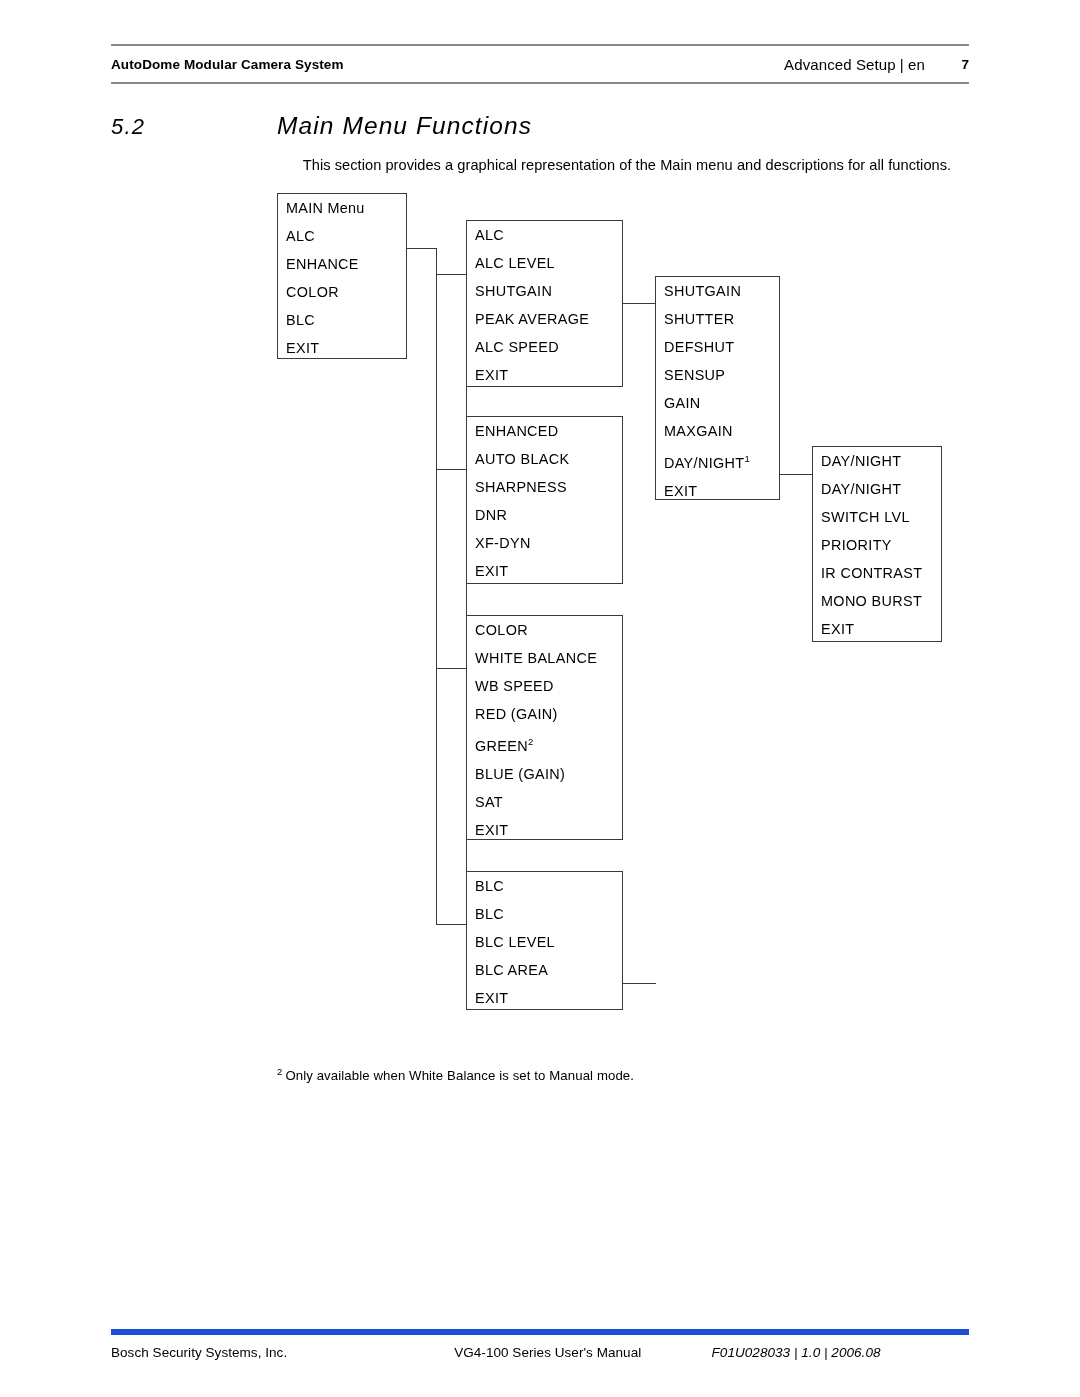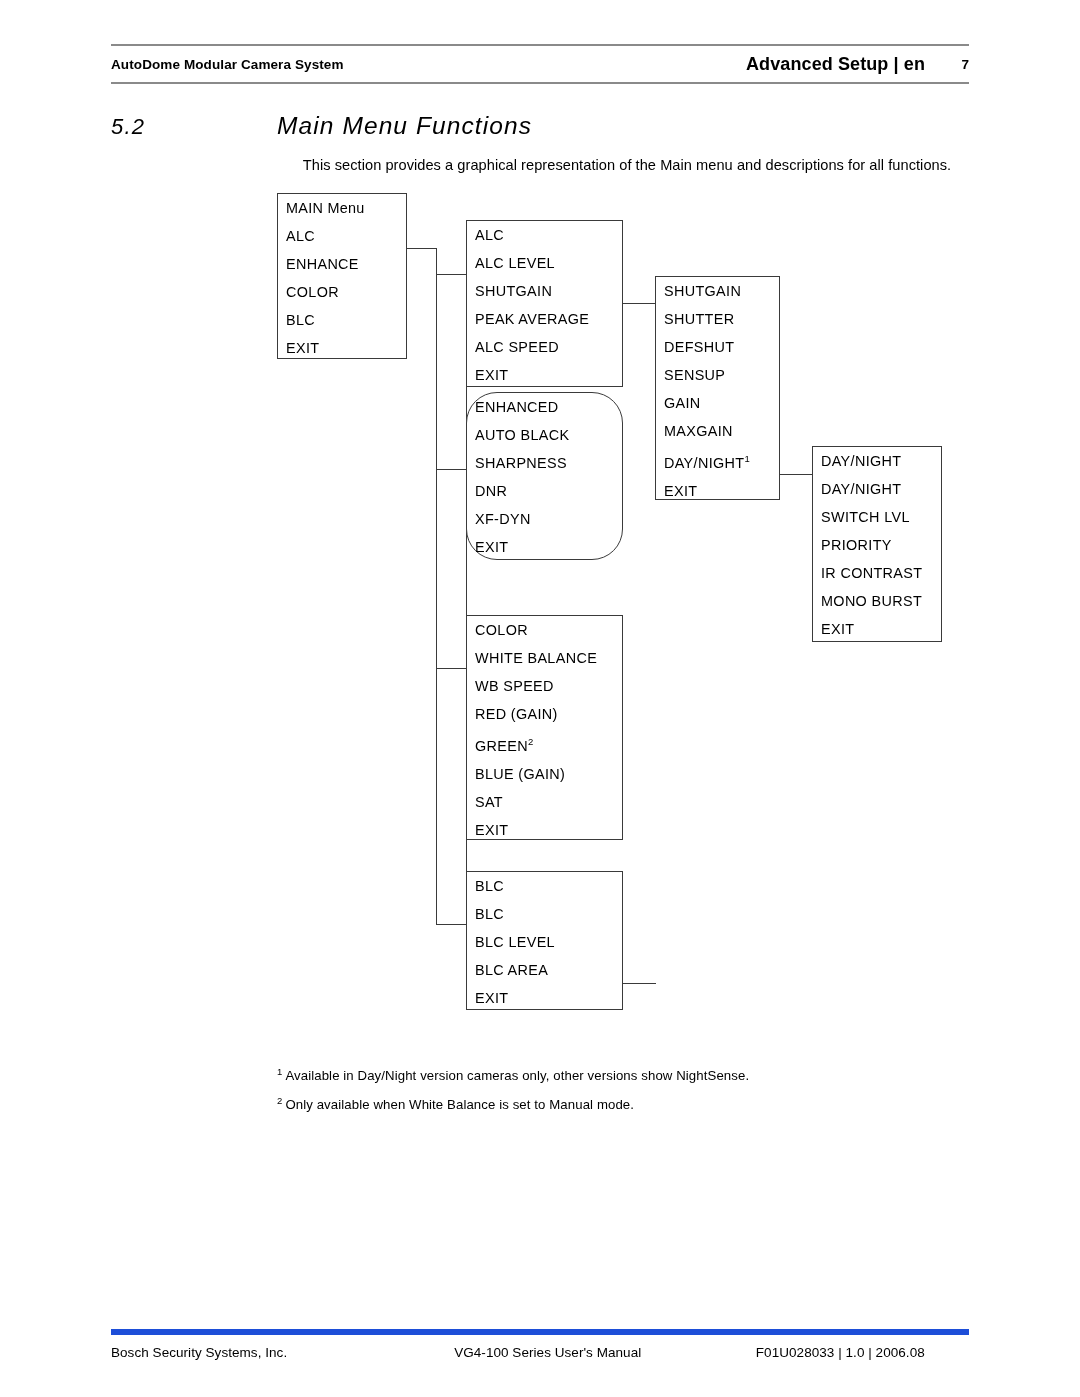--- a/index.html
+++ b/index.html
@@ -28,22 +28,22 @@
     display: flex;
     align-items: center;
   }
   #page-header .hdr-left {
     font-size: 13.5px;
     font-weight: bold;
     letter-spacing: 0.1px;
     flex: 1 1 auto;
   }
   #page-header .hdr-right {
-    font-size: 18px;
-    font-weight: bold;
+    font-size: 15px;
+    font-weight: normal;
     letter-spacing: 0.1px;
     margin-left: 14px;
   }
   #page-header .hdr-page {
     font-size: 13.5px;
     font-weight: bold;
     width: 44px;
     text-align: right;
   }
 
@@ -149,21 +149,21 @@
     width: 858px;
     height: 34px;
     border-top: 6px solid #1d4ed8;
     display: flex;
     align-items: center;
     font-size: 13.5px;
     letter-spacing: 0.05px;
   }
   #page-footer .ftr-left { width: 40%; }
   #page-footer .ftr-center { width: 30%; text-align: left; }
-  #page-footer .ftr-right { flex: 1 1 auto; text-align: center; }
+  #page-footer .ftr-right { flex: 1 1 auto; text-align: left; font-style: italic; }
 </style>
 </head>
 <body>
 
 <div id="page-header">
   <span class="hdr-left">AutoDome Modular Camera System</span>
   <span class="hdr-right">Advanced Setup | en</span>
   <span class="hdr-page">7</span>
 </div>
 
@@ -225,21 +225,21 @@
   <div class="mbox" style="left:812px; top:446px; width:130px; height:196px;">
     <div class="mrow">DAY/NIGHT</div>
     <div class="mrow">DAY/NIGHT</div>
     <div class="mrow">SWITCH LVL</div>
     <div class="mrow">PRIORITY</div>
     <div class="mrow">IR CONTRAST</div>
     <div class="mrow">MONO BURST</div>
     <div class="mrow">EXIT</div>
   </div>
 
-  <div class="mbox" style="left:466px; top:392px; width:157px; height:168px;border-radius:31px;">
+  <div class="mbox" style="left:466px; top:416px; width:157px; height:168px;">
     <div class="mrow">ENHANCED</div>
     <div class="mrow">AUTO BLACK</div>
     <div class="mrow">SHARPNESS</div>
     <div class="mrow">DNR</div>
     <div class="mrow">XF-DYN</div>
     <div class="mrow">EXIT</div>
   </div>
 
   <div class="mbox" style="left:466px; top:615px; width:157px; height:225px;">
     <div class="mrow">COLOR</div>
@@ -257,21 +257,20 @@
     <div class="mrow">BLC</div>
     <div class="mrow">BLC LEVEL</div>
     <div class="mrow">BLC AREA</div>
     <div class="mrow">EXIT</div>
   </div>
 
 
 </div>
 
 <div id="footnotes">
-  <div class="fn"><sup>1</sup><span>Available in Day/Night version cameras only, other versions show NightSense.</span></div>
   <div class="fn"><sup>2</sup><span>Only available when White Balance is set to Manual mode.</span></div>
 </div>
 
 <div id="page-footer">
   <span class="ftr-left">Bosch Security Systems, Inc.</span>
   <span class="ftr-center">VG4-100 Series User's Manual</span>
   <span class="ftr-right">F01U028033 | 1.0 | 2006.08</span>
 </div>
 
 </body></html>

